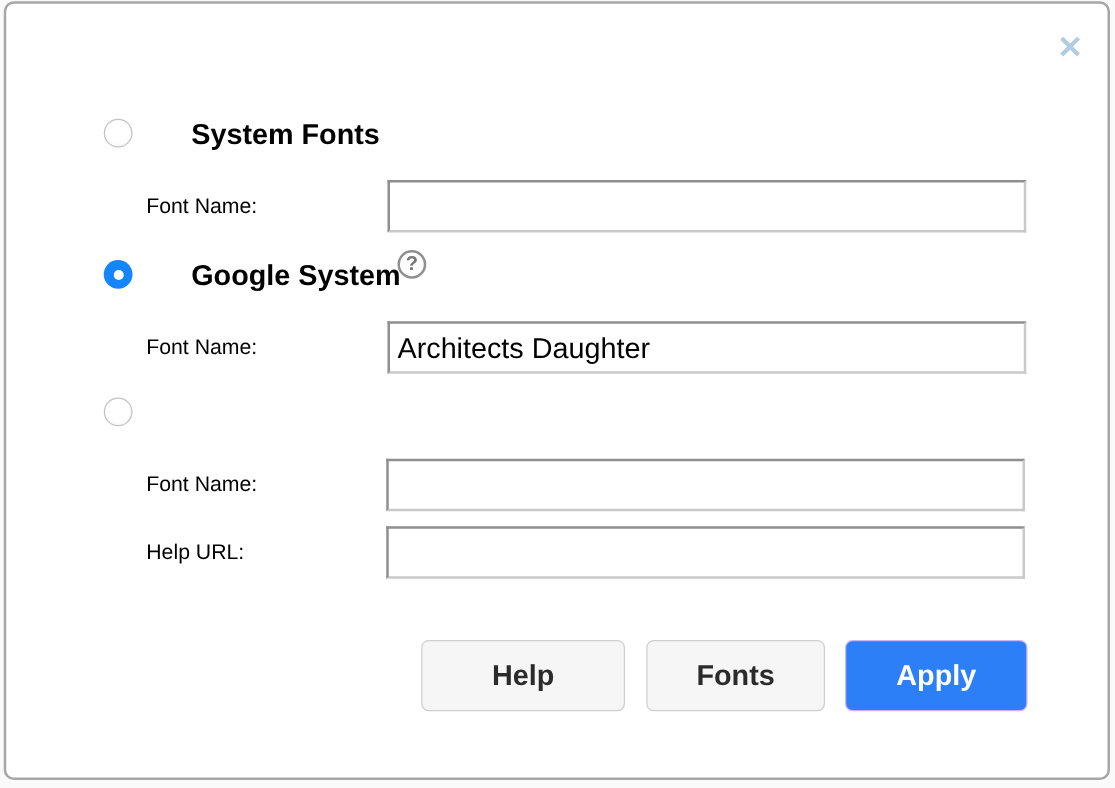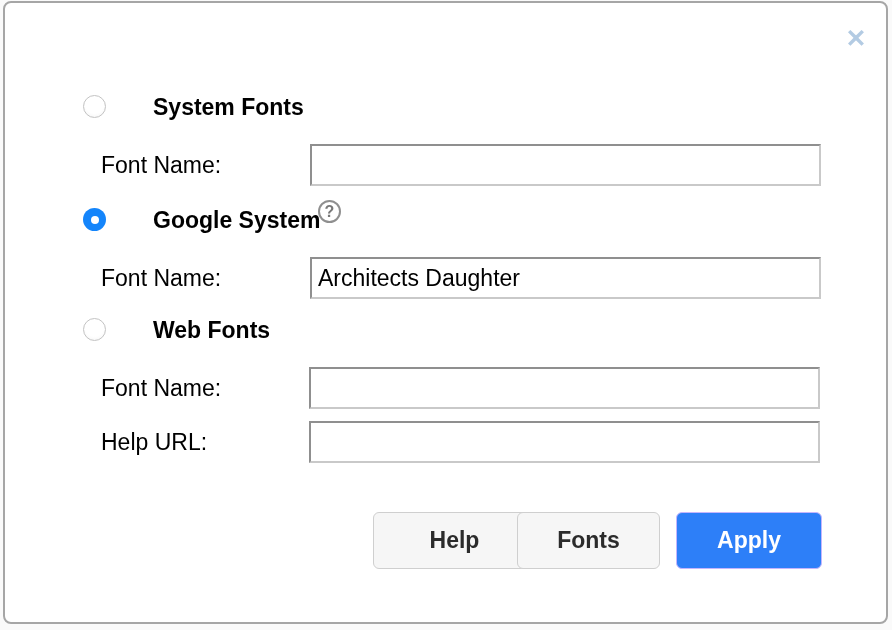--- a/index.html
+++ b/index.html
@@ -53,24 +53,25 @@
     position: absolute;
     font-size: 23px;
     font-weight: 700;
     color: #000000;
     line-height: 28px;
     white-space: nowrap;
     margin-left: 31px;
   }
   .field-label {
     position: absolute;
-    font-size: 23px;
+    font-size: 17px;
     font-weight: 400;
     color: #000000;
     white-space: nowrap;
+    margin-left: 16px;
   }
   .text-input {
     position: absolute;
     width: 511px; height: 42px;
     border: 2px solid;
     border-color: #8f8f8f #c9c9c9 #c9c9c9 #8f8f8f;
     background: #ffffff;
     font-family: "Liberation Sans", sans-serif;
     font-size: 23px;
     color: #000000;
@@ -107,21 +108,21 @@
     background: #f6f6f6;
     border: 1px solid #cfcfcf;
     color: #2b2b2b;
   }
   .btn-apply {
     background: #2d7ff8;
     border: 1px solid #c4b5fd;
     color: #ffffff;
     font-weight: 700;
   }
-  .btn-help   { left: 368px; width: 163px; }
+  .btn-help   { left: 332px; width: 163px; }
   .btn-cancel { left: 512px; width: 143px; }
   .btn-apply  { left: 671px; width: 146px; }
 
   
   .radio-system { left: 78px;  top: 92px; }
   .lbl-system   { left: 117px; top: 90px; }
   .lbl-fn1      { left: 96px;  top: 141px; height: 42px; line-height: 42px; }
   .inp-fn1      { left: 305px; top: 141px; }
   .radio-google { left: 78px;  top: 205px; }
   .lbl-google   { left: 117px; top: 203px; }
@@ -154,21 +155,20 @@
   </div>
   <div class="group-label lbl-google">Google System</div>
   <div class="help-circle">?</div>
 
   <div class="field-label lbl-fn2">Font Name:</div>
   <input class="text-input inp-fn2" type="text" value="Architects Daughter" style="">
 
   <div class="radio radio-web">
     
   </div>
-  <div class="group-label lbl-web">Web Fonts</div>
 
   <div class="field-label lbl-fn3">Font Name:</div>
   <input class="text-input inp-fn3" type="text" value="" style="">
 
   <div class="field-label lbl-url">Help URL:</div>
   <input class="text-input inp-url" type="text" value="" style="">
 
   <button class="btn btn-plain btn-help">Help</button>
   <button class="btn btn-plain btn-cancel">Fonts</button>
   <button class="btn btn-apply">Apply</button>

